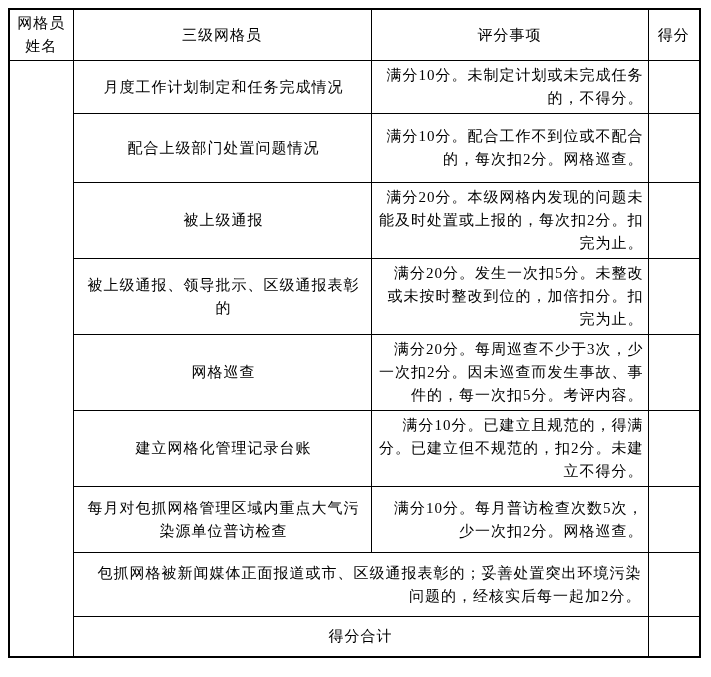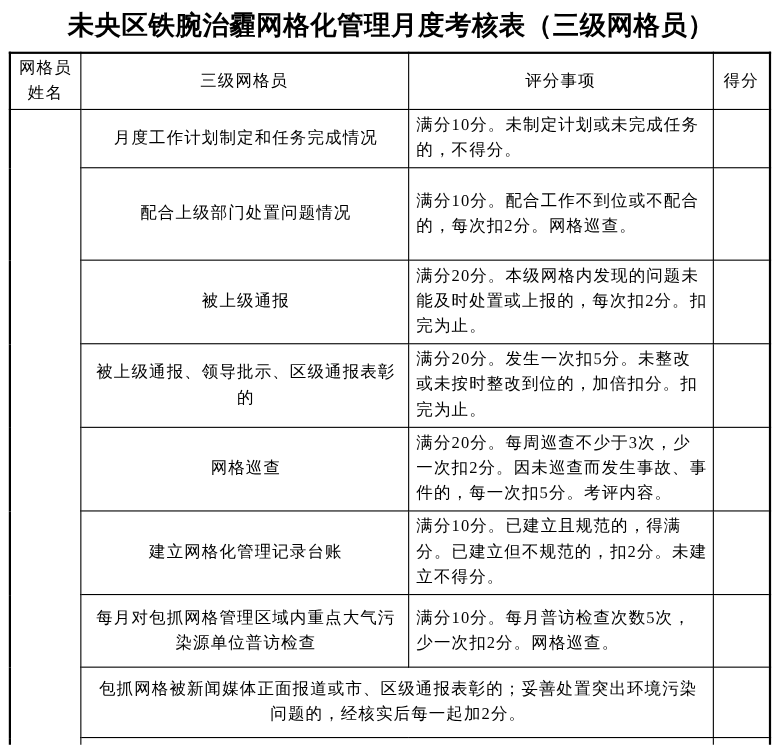--- a/index.html
+++ b/index.html
@@ -34,42 +34,41 @@
     border: 1px solid #000;
     font-size: 15px;
     font-weight: normal;
     line-height: 23px;
     letter-spacing: 1px;
     vertical-align: middle;
     overflow: hidden;
   }
   th.hdr { text-align: center; padding: 2px; }
   td.content-cell { text-align: center; padding: 3px 6px 3px 9px; }
-  td.scoring-cell { text-align: left; padding: 3px 4px 3px 7px; }
-  td.bonus-cell   { text-align: center; padding: 3px 6px 3px 9px; }
+  td.scoring-cell { text-align: right; padding: 3px 4px 3px 7px; }
+  td.bonus-cell   { text-align: right; padding: 3px 6px 3px 9px; }
   td.total-cell   { text-align: center; padding: 2px; }
   td.score-cell, td.name-span-cell { padding: 0; }
 
   tr.r-header { height: 46px; }
   tr.r0 { height: 47px; }
-  tr.r1 { height: 84px; margin-top: 22px; }
+  tr.r1 { height: 69px; margin-top: 22px; }
   tr.r2 { height: 72px; }
   tr.r3 { height: 72px; }
   tr.r4 { height: 70px; }
   tr.r5 { height: 71px; }
   tr.r6 { height: 66px; }
   tr.r-bonus { height: 64px; }
   tr.r-total { height: 40px; }
 </style>
 </head>
 <body>
 
 <div class="page">
 
-  <div class="doc-title">未央区铁腕治霾网格化管理月度考核表（三级网格员）</div>
 
   <table class="assessment">
     <colgroup>
       <col style="width:64px">
       <col style="width:298px">
       <col style="width:277px">
       <col style="width:52px">
     </colgroup>
 
     <tbody>

